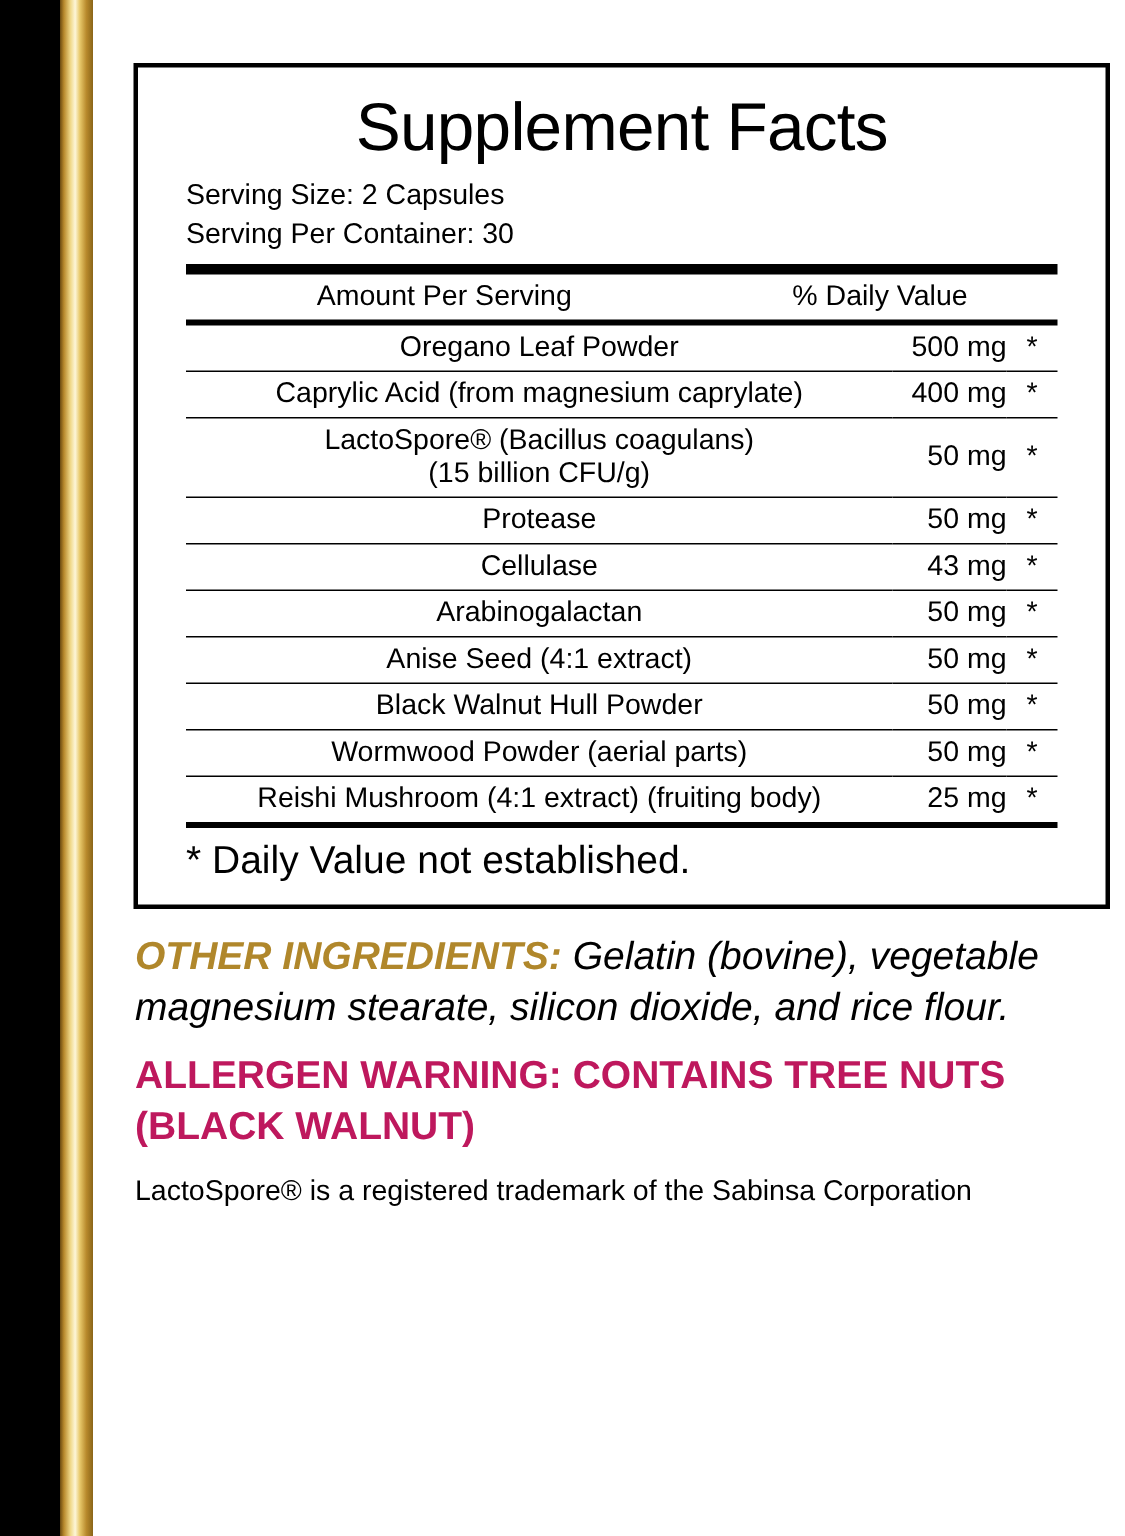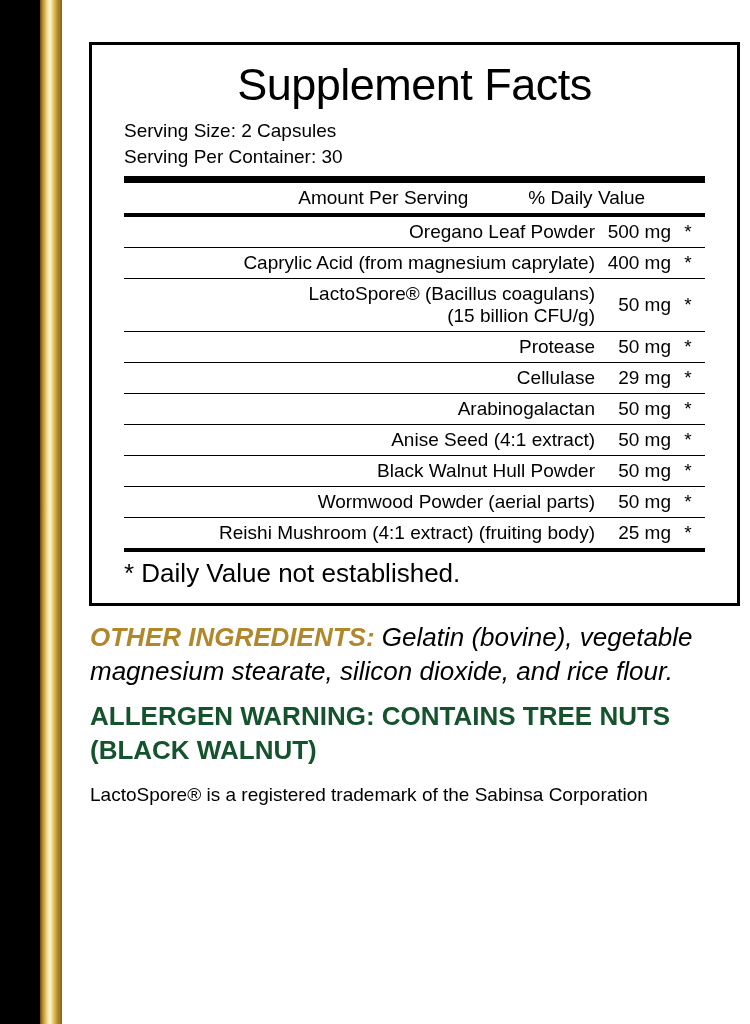--- a/index.html
+++ b/index.html
@@ -93,21 +93,21 @@
   table.sf {
     width: calc(100% - 36px);
     margin: 0 18px;
     border-collapse: collapse;
     font-size: 19px;
   }
   table.sf td {
     padding: 4px 0;
     vertical-align: middle;
   }
-  .col-name { text-align: right; padding-right: 6px; }
+  .col-name { text-align: center; padding-right: 6px; }
   .col-amt  { text-align: right; width: 76px; white-space: nowrap; }
   .col-dv   { text-align: center; width: 34px; }
 
   .hdr-row td {
     font-size: 19px;
     padding: 5px 0 6px 0;
   }
   .hdr-dv {
     text-align: center;
     white-space: nowrap;
@@ -132,21 +132,21 @@
     font-size: 26px;
     line-height: 1.32;
     margin-bottom: 12px;
     font-style: italic;
   }
   .label-gold {
     color: #b0872b;
     font-weight: bold;
   }
   .allergen {
-    color: #14532d;
+    color: #be185d;
     font-weight: bold;
     font-size: 26px;
     line-height: 1.3;
     margin-bottom: 6px;
   }
   .trademark {
     font-size: 19px;
     text-align: left;
     margin-top: 16px;
   }
@@ -202,21 +202,21 @@
           <td class="col-amt">50 mg</td>
           <td class="col-dv">*</td>
         </tr>
         <tr class="row-line">
           <td class="col-name">Protease</td>
           <td class="col-amt">50 mg</td>
           <td class="col-dv">*</td>
         </tr>
         <tr class="row-line">
           <td class="col-name">Cellulase</td>
-          <td class="col-amt">29 mg</td>
+          <td class="col-amt">43 mg</td>
           <td class="col-dv">*</td>
         </tr>
         <tr class="row-line">
           <td class="col-name">Arabinogalactan</td>
           <td class="col-amt">50 mg</td>
           <td class="col-dv">*</td>
         </tr>
         <tr class="row-line">
           <td class="col-name">Anise Seed (4:1 extract)</td>
           <td class="col-amt">50 mg</td>

